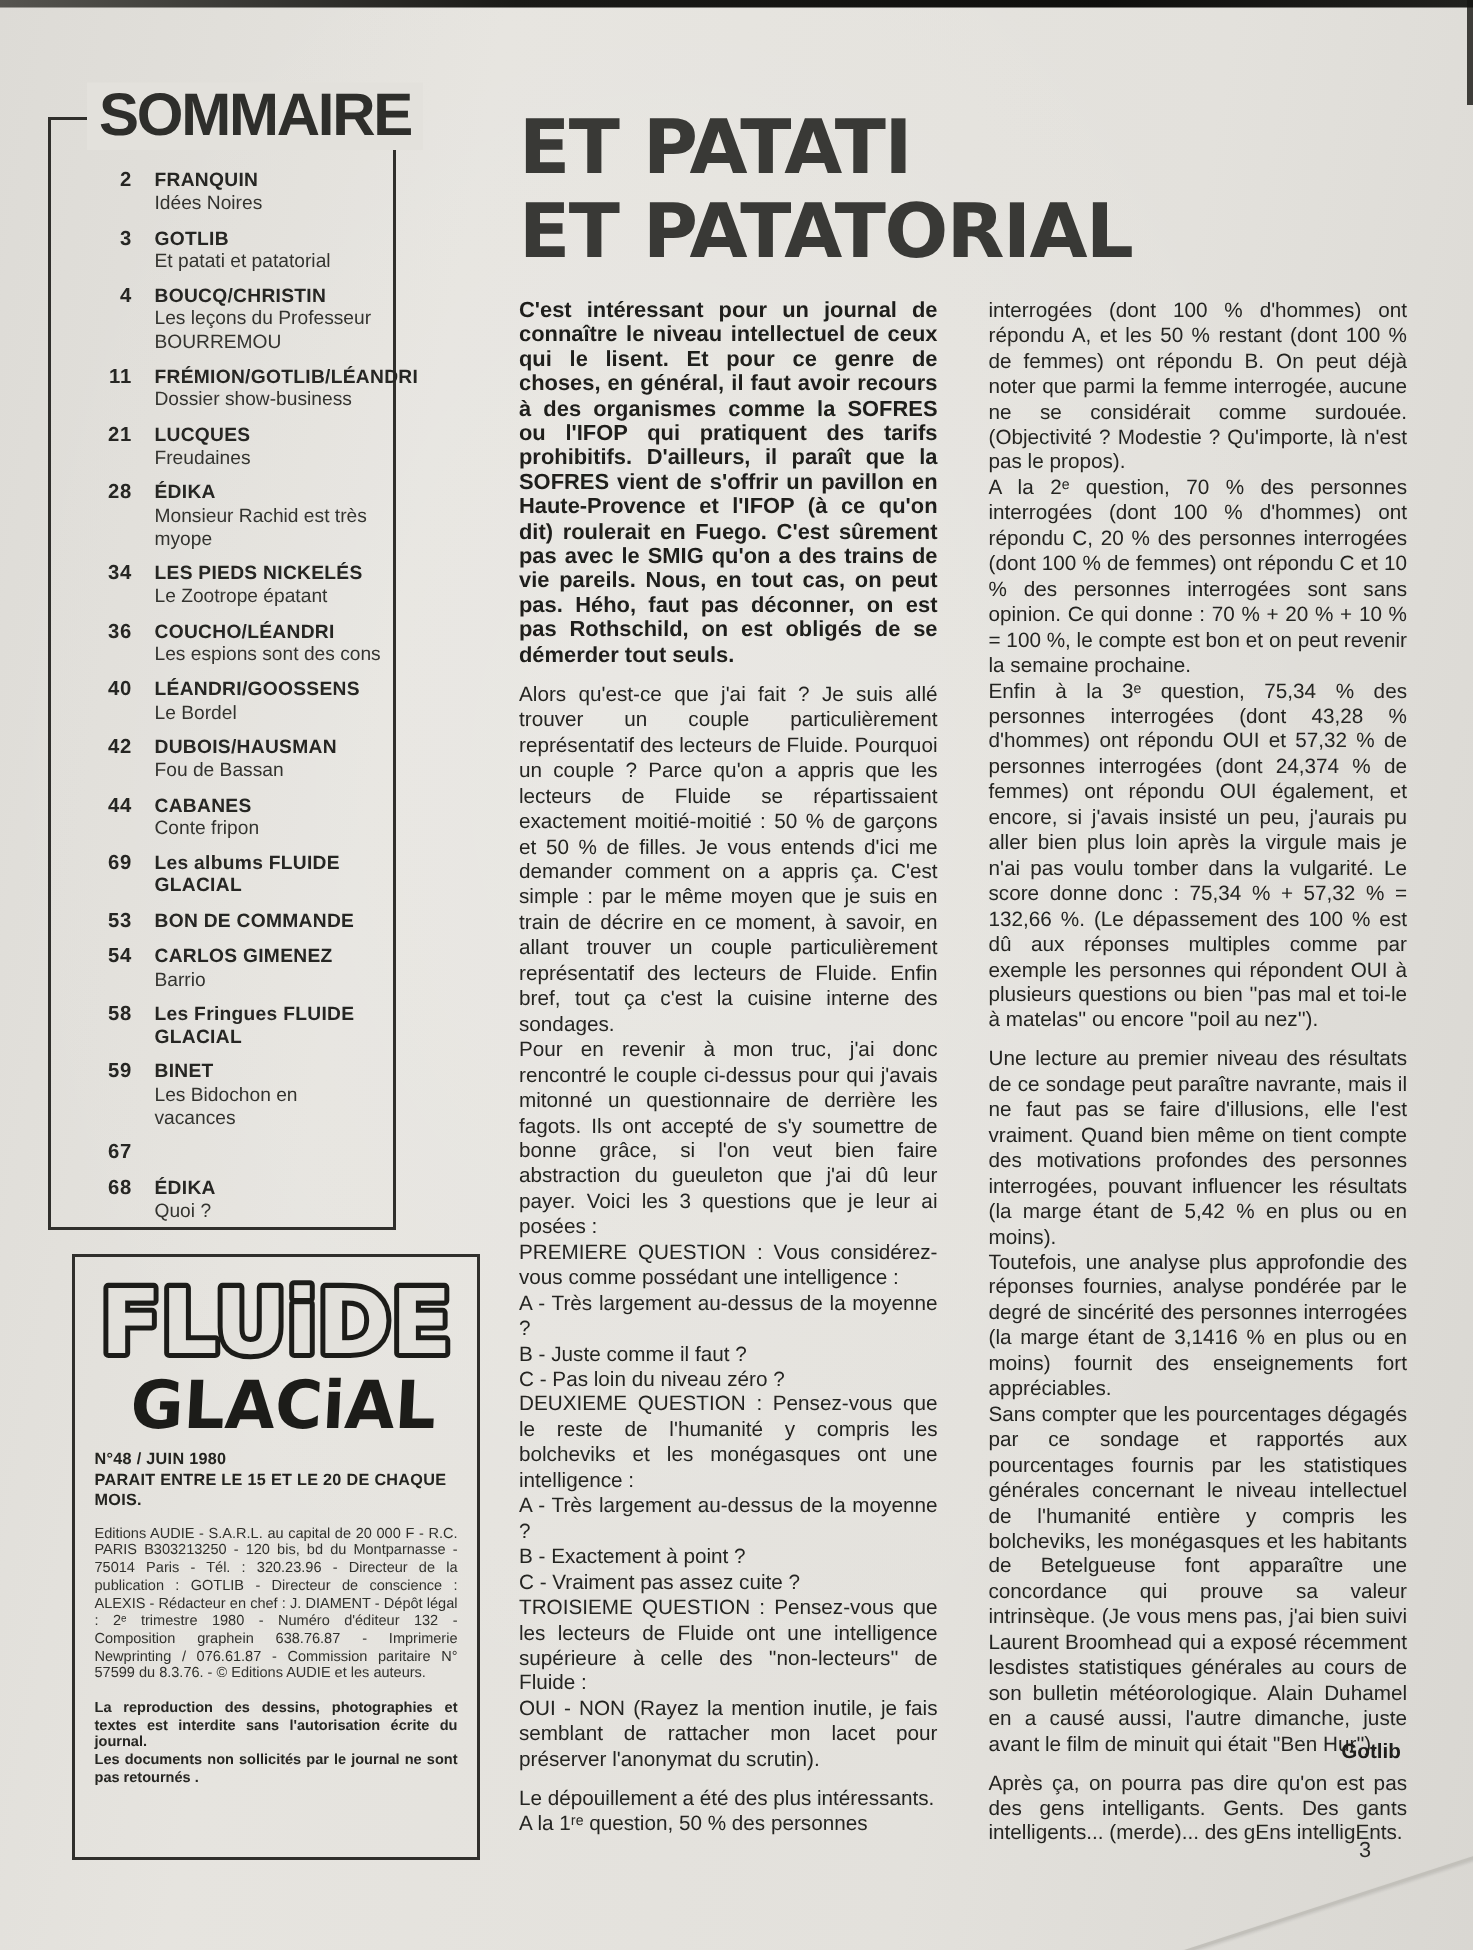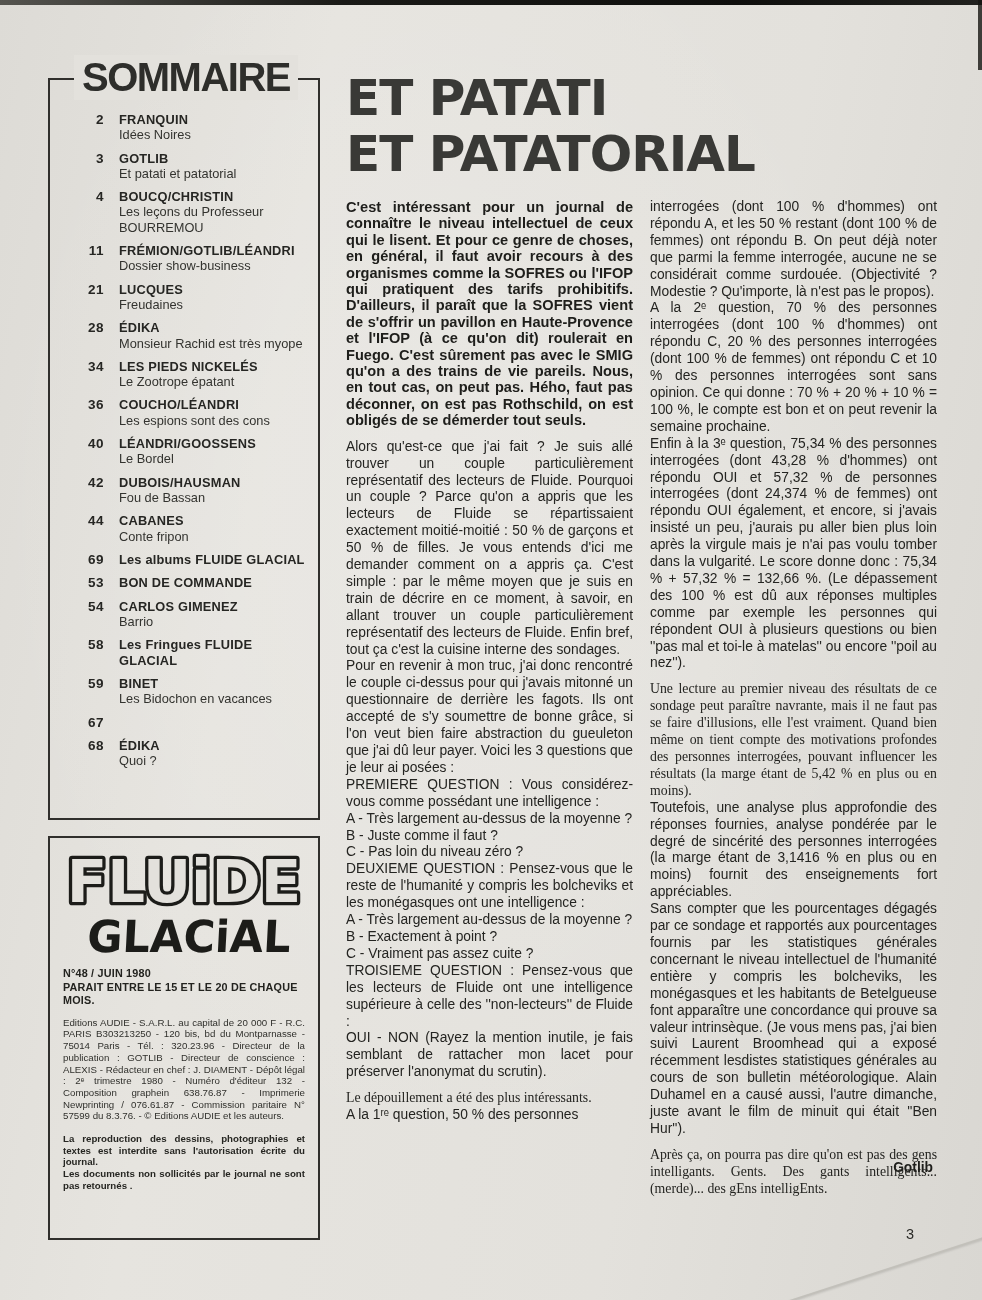--- a/index.html
+++ b/index.html
@@ -12,21 +12,21 @@
     color:#2a2a27;
   }
   
   .scan-top{position:absolute;top:0;left:0;width:100%;height:5px;
     background:linear-gradient(to right,#55544f,#1a1a17 35%,#0f0f0d 75%,#21211e);}
   .scan-right{position:absolute;top:0;right:0;width:4px;height:70px;background:#151512;opacity:.8;}
   .crease{position:absolute;right:-30px;bottom:28px;width:260px;height:2px;background:#c2c0ba;
     transform:rotate(-18deg);box-shadow:0 1px 2px rgba(0,0,0,.12);}
 
   
-  .toc-box{position:absolute;left:48px;top:78px;width:272px;height:742px;
+  .toc-box{position:absolute;left:32px;top:78px;width:232px;height:742px;
     border:2px solid #302f2c;box-sizing:border-box;}
   .toc-title{position:absolute;top:-25px;left:24px;padding:0 8px;
     background:#e3e1dc;font-weight:bold;font-size:40px;letter-spacing:-1.5px;
     color:#2e2e2b;white-space:nowrap;}
   .toc-list{padding:32px 8px 0 20px;}
   .toc-item{display:flex;margin-bottom:8px;}
   .toc-page{flex:none;width:34px;text-align:right;margin-right:15px;
     font-weight:bold;font-size:13.5px;line-height:15.5px;letter-spacing:.5px;color:#262623;}
   .toc-text{min-width:0;}
   .toc-name{font-weight:bold;font-size:12.8px;line-height:15.3px;letter-spacing:.2px;color:#262623;}
@@ -39,25 +39,25 @@
   .issue-line{font-size:10.8px;font-weight:bold;line-height:13.5px;letter-spacing:.2px;color:#23231f;}
   .issue-block{margin-top:4px;}
   .imprint{margin:9px 0 0 0;font-size:9.7px;line-height:11.7px;text-align:justify;color:#30302c;}
   .notice{margin:11px 0 0 0;font-size:9.7px;line-height:11.7px;font-weight:bold;text-align:justify;color:#262622;}
   .notice + .notice{margin-top:0;}
 
   
   .article-title{position:absolute;left:346px;top:70px;
     font-family:"DejaVu Sans", sans-serif;font-weight:bold;
     font-size:50px;line-height:56px;letter-spacing:-1px;color:#393936;}
-  .columns{position:absolute;left:346px;top:199px;width:592px;display:flex;gap:17px;}
+  .columns{position:absolute;left:346px;top:199px;width:592px;display:flex;gap:34px;}
   .col{width:287px;min-width:0;text-align:justify;font-size:13.8px;line-height:16.9px;color:#242421;}
   .para{margin:0;}
   .para.lead{font-weight:bold;font-size:14.6px;line-height:16.4px;margin-bottom:10px;color:#1e1e1b;}
-  .para.gap{margin-top:9px;font-family:Liberation Serif, serif;}
+  .para.gap{margin-top:9px;}
   .signature{font-weight:bold;text-align:right;margin-top:-17px;padding-right:4px;color:#1e1e1b;}
 
   .page-number{position:absolute;left:906px;top:1226px;font-size:14.5px;color:#2a2a27;}
 </style>
 </head>
 <body>
 
 <div class="page">
   <div class="scan-top"></div>
   <div class="scan-right"></div>

